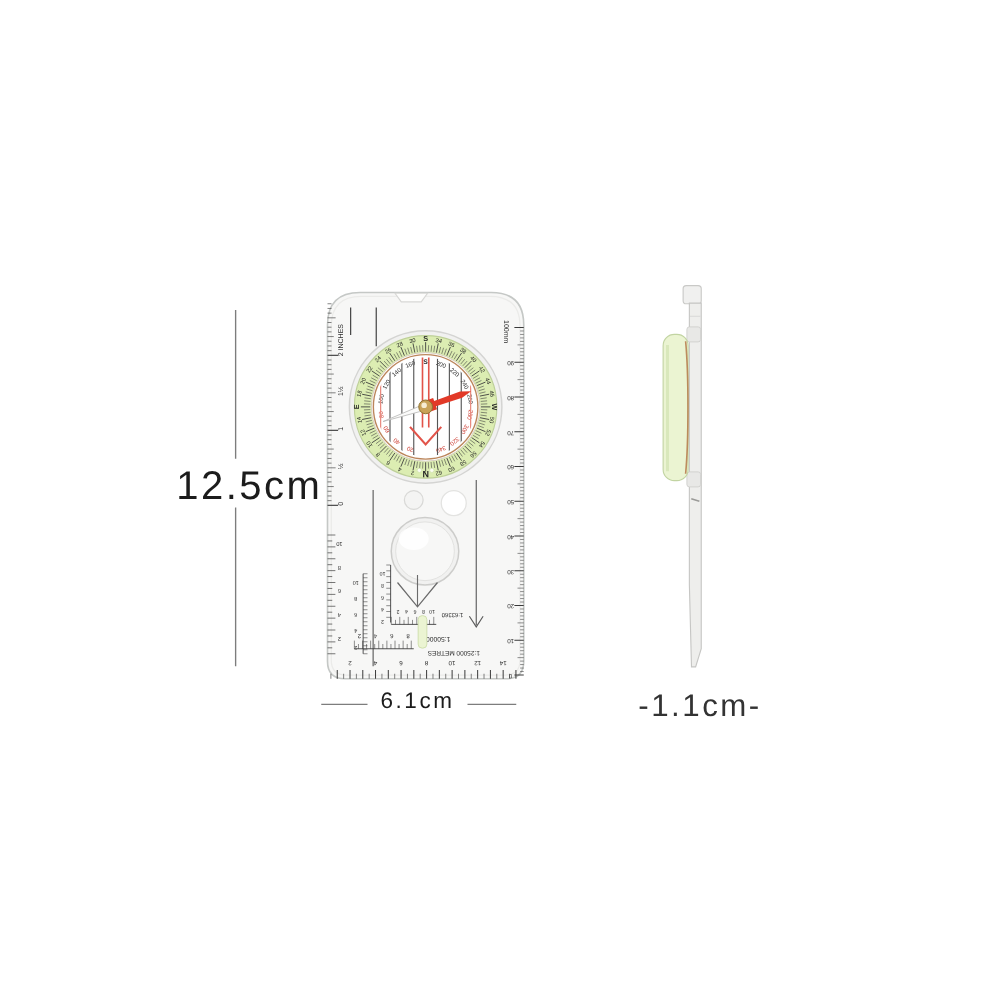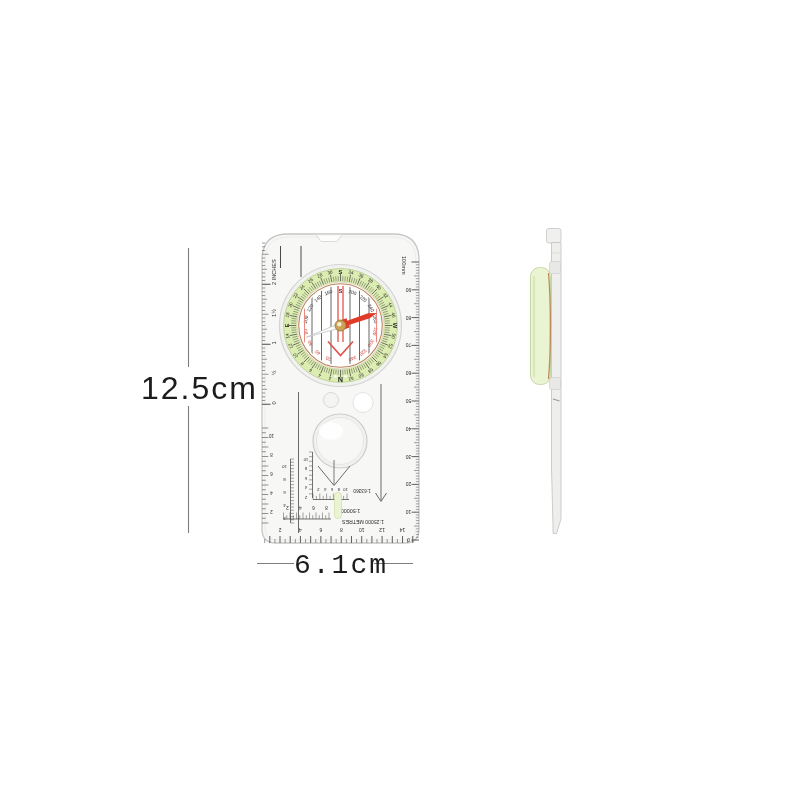--- a/index.html
+++ b/index.html
@@ -11,21 +11,21 @@
     --hub-gold:#c9a258;
     --ink:#2e2e2e;
   }
   html,body{margin:0;padding:0;background:#ffffff;}
   #stage{position:relative;width:800px;height:800px;background:#ffffff;overflow:hidden;
          font-family:"Liberation Sans", sans-serif;}
   #scene{position:absolute;left:0;top:0;}
   .dim{position:absolute;color:#1c1c1c;letter-spacing:2px;text-align:center;
        font-family:"Liberation Sans", sans-serif;white-space:nowrap;}
   .dim-height{left:141px;top:370px;width:96px;font-size:32px;}
-  .dim-width{left:294px;top:550px;width:80px;font-size:28px;font-family:Liberation Mono, monospace;}
+  .dim-width{left:294px;top:550px;width:80px;font-size:18px;}
   .dim-thickness{left:508px;top:551px;width:104px;font-size:25px;color:#333;}
   text{font-family:"Liberation Sans", sans-serif;}
 </style>
 </head>
 <body>
 
 <div id="stage">
 
 <svg id="scene" width="800" height="800" viewBox="0 0 800 800">
   <defs>
@@ -619,14 +619,15 @@
   <g stroke="#7d7d7d" stroke-width="1.1">
     <line x1="188.5" y1="248" x2="188.5" y2="367"></line>
     <line x1="188.5" y1="406" x2="188.5" y2="533"></line>
     <line x1="257" y1="563.5" x2="294" y2="563.5"></line>
     <line x1="374" y1="563.5" x2="413" y2="563.5"></line>
   </g>
 </svg>
 
 <div class="dim dim-height">12.5cm</div>
 <div class="dim dim-width">6.1cm</div>
+<div class="dim dim-thickness">-1.1cm-</div>
 
 </div>
 
 </body></html>

